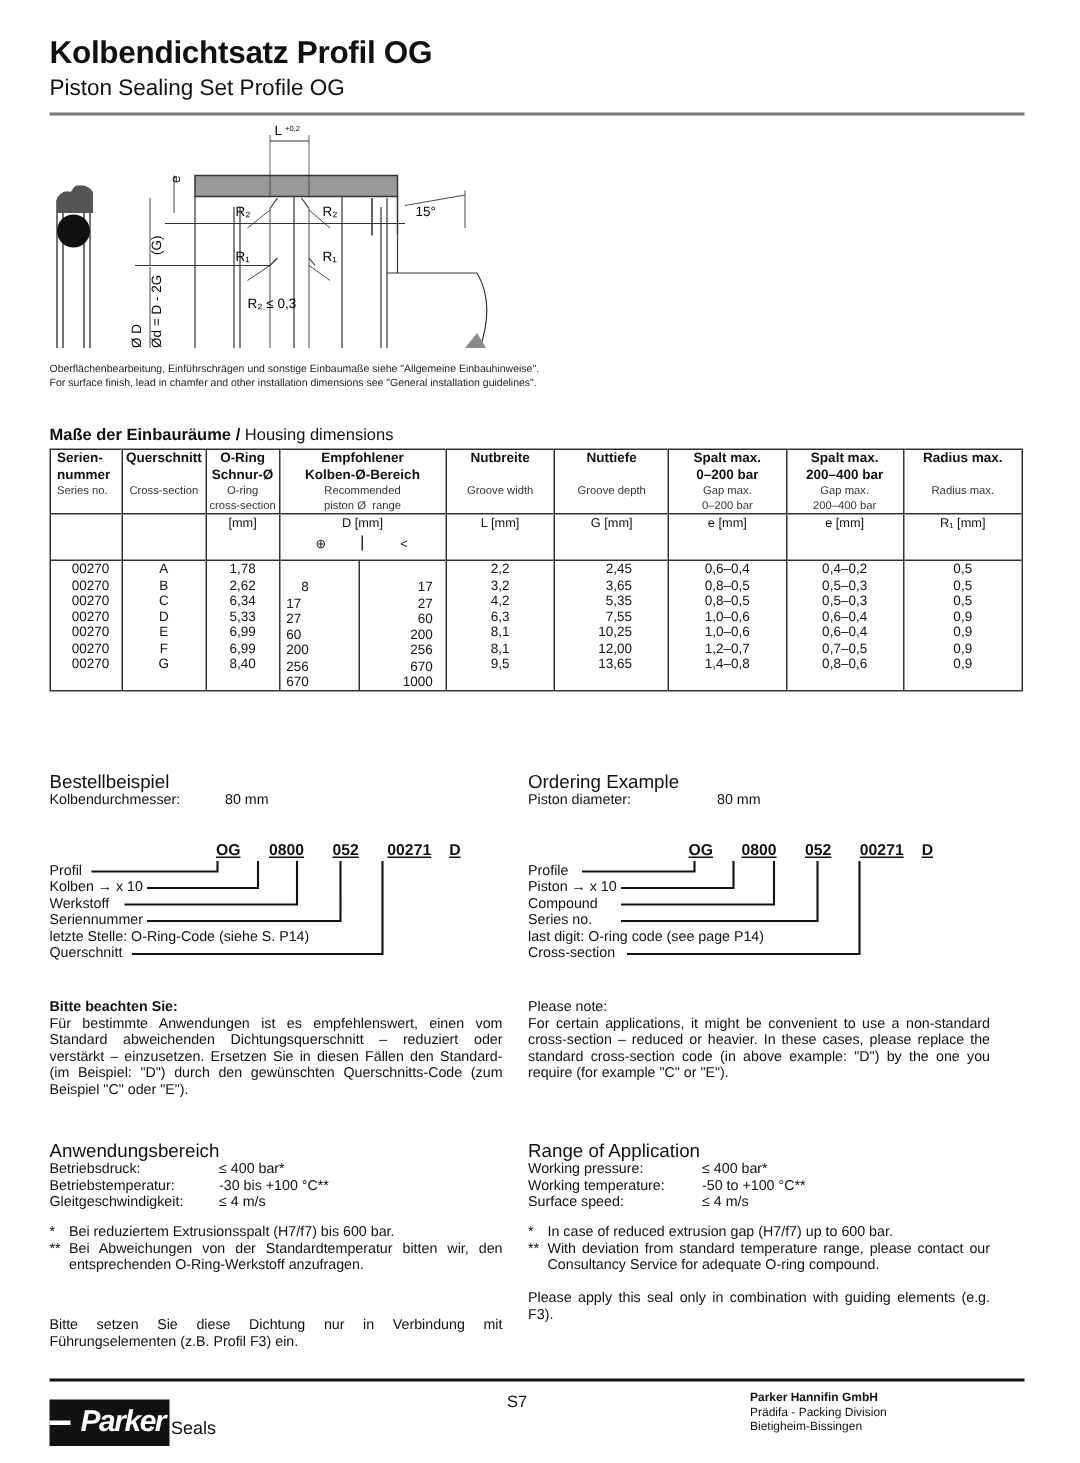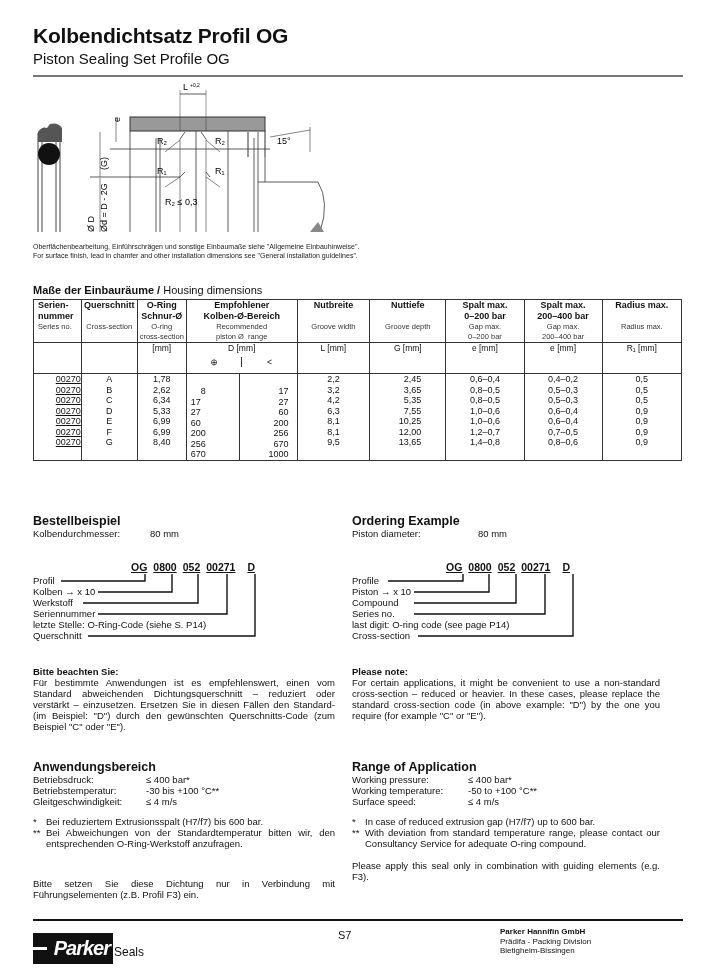--- a/index.html
+++ b/index.html
@@ -13,28 +13,28 @@
   .sec-head b{font-weight:bold;}
   table.dims{position:absolute;left:33px;top:299px;width:649px;border-collapse:collapse;font-size:9px;}
   table.dims td,table.dims th{border-left:1px solid #333;border-right:1px solid #333;padding:0;vertical-align:top;}
   table.dims{border:1.5px solid #333;}
   .hrow th{font-weight:bold;text-align:center;padding-top:6px;font-size:9px;line-height:11px;}
   .hrow th.l{text-align:left;padding-left:4px;}
   .trow td{font-size:7.5px;text-align:center;color:#333;line-height:10px;padding-top:2px;padding-bottom:4px;}
   .trow td.l{text-align:left;padding-left:4px;}
   .urow td{border-top:1.5px solid #333;text-align:center;font-size:8.5px;padding-top:5px;height:30px;margin-left:41px;}
   .drow td{border-top:1.5px solid #333;font-size:9px;line-height:10.5px;padding-top:12px;padding-bottom:3px;text-align:center;}
-  .drow td.l{text-align:right;padding-left:6px;text-decoration:underline;}
+  .drow td.l{text-align:center;padding-left:6px;}
   .drow td.rr{text-align:right;padding-right:24px;}
   .split{display:flex;}
   .split span{flex:1;text-align:center;}
-  .h2{font-size:12.5px;font-weight:bold;}
+  .h2{font-size:12.5px;font-weight:normal;}
   .txt{font-size:9.5px;line-height:11px;}
   .code{font-size:10.5px;font-weight:bold;}
-  .code span{text-decoration:underline;margin-left:6px;}
+  .code span{text-decoration:underline;margin-left:19px;}
   .lbl{font-size:9.5px;line-height:11px;}
   .para{font-size:9.5px;line-height:11px;text-align:justify;}
   .hr-foot{left:33px;top:919px;width:650px;height:2px;background:#111;}
   .logo{left:33px;top:933px;width:80px;height:31px;background:#111;color:#fff;font-weight:bold;font-size:20px;font-style:italic;letter-spacing:-1px;display:flex;align-items:center;justify-content:flex-end;padding-right:3px;box-sizing:border-box;}
   .logo-bar{position:absolute;left:0;top:14px;width:14px;height:3px;background:#fff;}
 </style>
 </head>
 <body>
 
 <div class="abs title">Kolbendichtsatz Profil OG</div>
@@ -280,21 +280,21 @@
   <svg style="position:absolute;left:0;top:58px" width="330" height="75">
     <path d="M36 9 L111 9 L111 2 M62 20 L137 20 L137 2 M62 31 L164 31 L164 2 M62 42 L193 42 L193 2 M66 64 L221 64 L221 2" stroke="#111" stroke-width="1.4" fill="none"></path>
   </svg>
 </div>
 
 <div class="abs" style="left:33px;top:666px;width:302px">
   <div class="txt" style="font-weight:bold">Bitte beachten Sie:</div>
   <div class="para">Für bestimmte Anwendungen ist es empfehlenswert, einen vom Standard abweichenden Dichtungsquerschnitt – reduziert oder verstärkt – einzusetzen. Ersetzen Sie in diesen Fällen den Standard- (im Beispiel: "D") durch den gewünschten Querschnitts-Code (zum Beispiel "C" oder "E").</div>
 </div>
 <div class="abs" style="left:352px;top:666px;width:308px">
-  <div class="txt" style="font-weight:bold">Please note:</div>
+  <div class="txt" style="font-weight:normal">Please note:</div>
   <div class="para">For certain applications, it might be convenient to use a non-standard cross-section – reduced or heavier. In these cases, please replace the standard cross-section code (in above example: "D") by the one you require (for example "C" or "E").</div>
 </div>
 
 <div class="abs" style="left:33px;top:760px;width:302px">
   <div class="h2">Anwendungsbereich</div>
   <div class="txt"><span style="display:inline-block;width:113px">Betriebsdruck:</span><span>≤ 400 bar*</span></div>
   <div class="txt"><span style="display:inline-block;width:113px">Betriebstemperatur:</span><span>-30 bis +100 °C**</span></div>
   <div class="txt"><span style="display:inline-block;width:113px">Gleitgeschwindigkeit:</span><span>≤ 4 m/s</span></div>
   <div class="para" style="margin-top:9px;display:flex">
       <span style="width:13px;flex:none">*</span>

